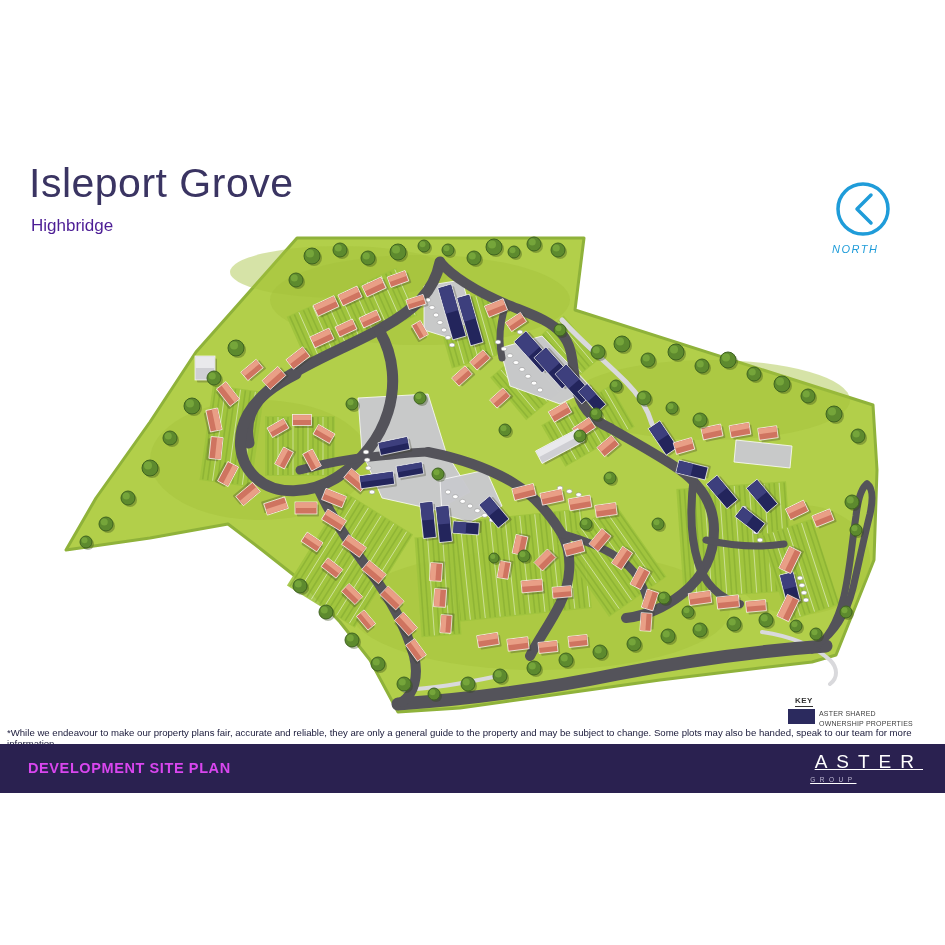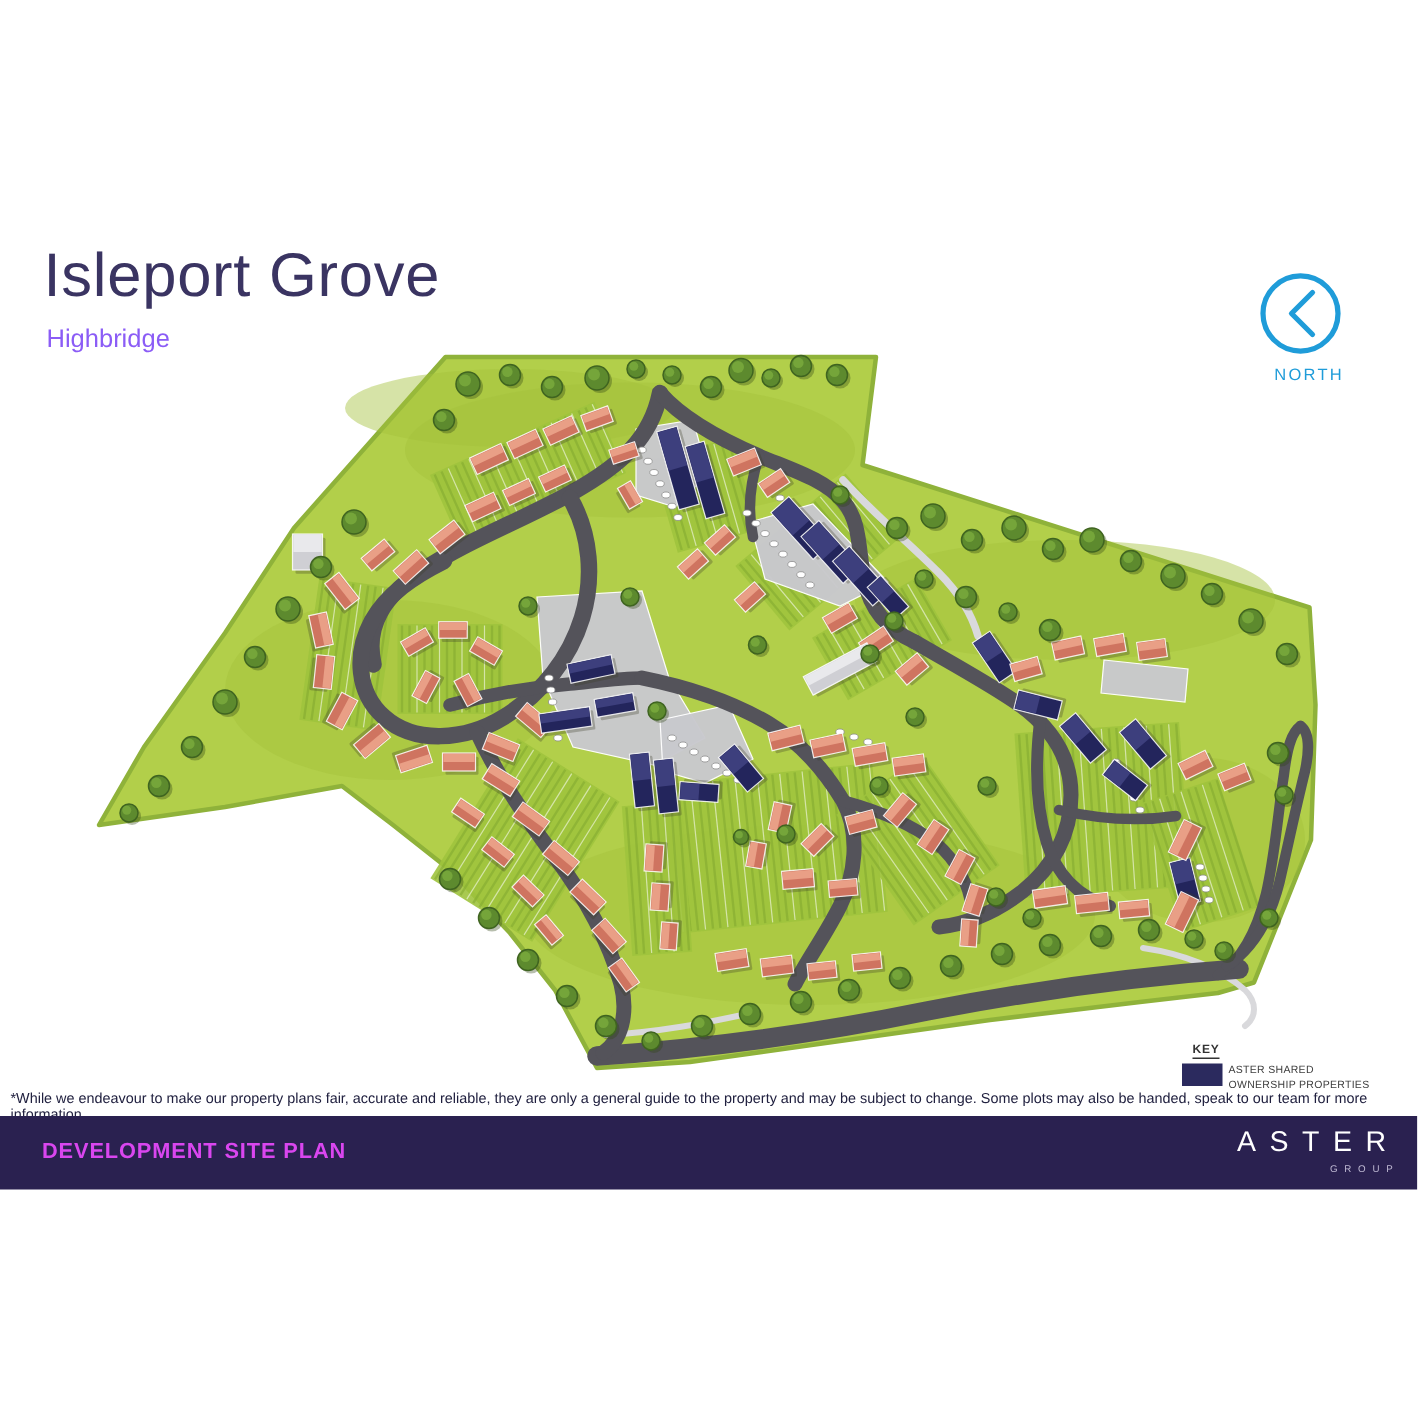--- a/index.html
+++ b/index.html
@@ -1,33 +1,33 @@
 <!DOCTYPE html>
 <html><head>
 <meta charset="utf-8">
 <style>
   html,body{margin:0;padding:0;background:#fff;}
   .page{position:relative;width:945px;height:894px;background:#fff;overflow:hidden;
         font-family:"Liberation Sans", sans-serif;}
   .title{position:absolute;left:29px;top:160px;font-size:41px;font-weight:400;color:#3a3462;letter-spacing:.5px;}
-  .subtitle{position:absolute;left:31px;top:216px;font-size:17px;font-weight:400;color:#8b5cf6;}
-  .north{position:absolute;left:832px;top:180px;width:64px;text-align:right;}
+  .subtitle{position:absolute;left:31px;top:216px;font-size:17px;font-weight:400;color:#4c1d95;}
+  .north{position:absolute;left:832px;top:180px;width:64px;text-align:left;font-style:italic;}
   .north-label{margin-top:1px;font-size:11px;letter-spacing:1.5px;color:#1f9cd9;font-weight:400;}
   .map-wrap{position:absolute;left:0;top:0;width:945px;height:945px;}
   .key{position:absolute;left:788px;top:689px;width:170px;}
   .key-title{display:inline-block;margin-left:7px;font-size:8px;font-weight:700;color:#333;
              border-bottom:1px solid #333;padding-bottom:1px;letter-spacing:.5px;}
   .key-row{display:flex;align-items:flex-start;margin-top:2px;}
   .key-swatch{width:27px;height:15px;background:#2b2a5e;flex:0 0 auto;}
   .key-text{margin-left:4px;font-size:7px;line-height:1.4;color:#3f3f3f;letter-spacing:.2px;}
   .disclaimer{position:absolute;left:7px;top:727px;width:934px;font-size:9.6px;color:#20203f;}
   .footer{position:absolute;left:0;top:744px;width:945px;height:49px;background:#2a2150;}
   .footer-title{position:absolute;left:28px;top:0;height:49px;line-height:49px;
                 font-size:14.5px;font-weight:700;letter-spacing:.6px;color:#d946ef;}
-  .brand{position:absolute;right:12px;top:7px;text-align:right;color:#fff;}
+  .brand{position:absolute;right:22px;top:7px;text-align:left;color:#fff;text-decoration:underline;}
   .brand-name{font-size:19px;letter-spacing:9px;font-weight:400;padding-left:9px;}
   .brand-sub{font-size:6.5px;letter-spacing:4.5px;color:#beb8d2;margin-top:3px;padding-left:4.5px;}
 </style>
 </head>
 <body>
 
 <div class="page">
 
   <svg id="siteplan" class="map-wrap" viewBox="0 0 945 945">
       <path d="M 297,238 L 584,238 L 575,310 L 873,405 L 877,470 L 874,560 L 836,655 L 812,662 L 760,668 L 660,680 L 560,694 L 460,708 L 398,712 L 370,660 L 340,622 L 300,580 L 262,550 L 228,524 L 150,538 L 66,550 L 96,498 L 150,422 L 196,352 Z" fill="#b2cf4a" stroke="#8fb23a" stroke-width="3" stroke-linejoin="round"></path>

